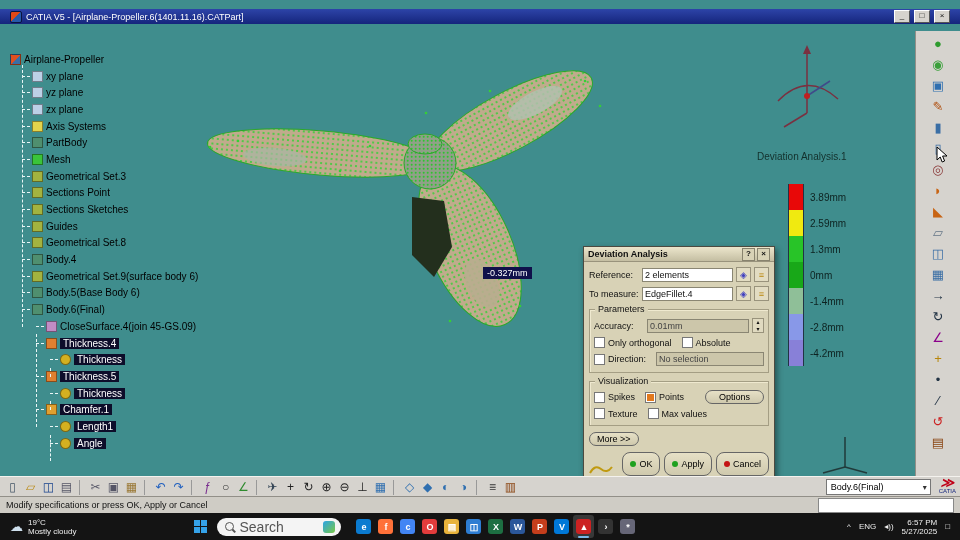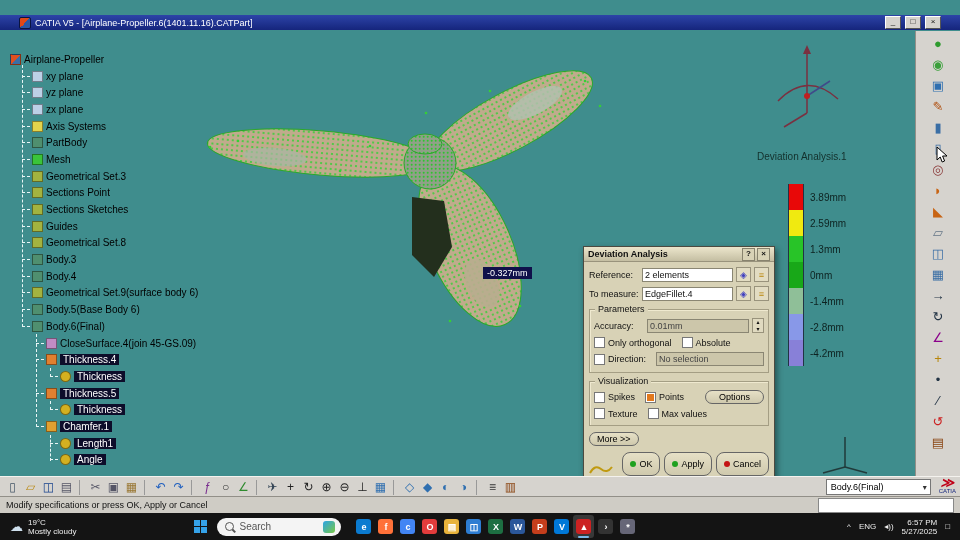--- a/index.html
+++ b/index.html
@@ -1,20 +1,20 @@
 <!DOCTYPE html>
 <html><head>
 <meta charset="utf-8">
 <style>
   html,body{margin:0;padding:0;}
   body{width:960px;height:540px;overflow:hidden;font-family:"Liberation Sans",sans-serif;background:#000;}
   .root{position:relative;width:960px;height:540px;background:#3f8d8d;overflow:hidden;}
 
   
-  .titlebar{position:absolute;top:15px;left:0;right:0;height:15px;background:linear-gradient(180deg,#2d44a8,#15257c);color:#fff;display:flex;align-items:center;gap:4px;padding:0 19px;font-size:9px;z-index:6;}
+  .titlebar{position:absolute;top:9px;left:0;right:0;height:15px;background:linear-gradient(180deg,#2d44a8,#15257c);color:#fff;display:flex;align-items:center;gap:4px;padding:0 10px;font-size:9px;z-index:6;}
   .app-ico{width:10px;height:10px;flex:0 0 auto;background:linear-gradient(135deg,#e04818 0 50%,#2858a8 50% 100%);border-radius:2px;border:1px solid #0a1440;}
   .tb-title{flex:1;white-space:nowrap;overflow:hidden;}
   .win-btn{width:14px;height:11px;flex:0 0 auto;background:#d6d3ce;border:1px solid #fff;border-right-color:#555;border-bottom-color:#555;color:#111;font-size:8px;line-height:9px;text-align:center;}
 
   
   .menubar{position:absolute;top:15px;left:0;right:0;height:16px;background:#d6d3ce;border-bottom:1px solid #928f88;display:flex;align-items:center;padding:0 4px;font-size:10px;color:#111;z-index:6;}
   .menu-doc-ico{width:9px;height:11px;background:#fff;border:1px solid #556;margin-right:5px;flex:0 0 auto;}
   .menu-item{padding:0 7px;white-space:nowrap;}
   .menu-item:first-child{font-weight:bold;}
 
@@ -105,21 +105,21 @@
   
   .taskbar{position:absolute;left:0;right:0;bottom:0;height:27px;background:#141414;color:#eee;display:flex;align-items:center;padding:0 10px;font-size:8px;z-index:7;}
   .weather{display:flex;align-items:center;gap:5px;flex:0 0 auto;}
   .weather-ico{font-size:13px;color:#cfe0ee;}
   .weather-text{line-height:9px;}
   .start-btn{margin-left:118px;display:grid;grid-template-columns:6px 6px;gap:1px;flex:0 0 auto;}
   .wpane{width:6px;height:6px;background:#35a2e8;}
   .search-pill{margin-left:10px;display:flex;align-items:center;gap:5px;background:#f4f4f4;color:#555;border-radius:10px;height:18px;padding:0 6px 0 8px;width:110px;flex:0 0 auto;}
   .search-ico{width:7px;height:7px;border:1.5px solid #555;border-radius:50%;position:relative;flex:0 0 auto;}
   .search-ico::after{content:"";position:absolute;width:4px;height:1.5px;background:#555;transform:rotate(45deg);right:-3px;bottom:-1px;}
-  .search-text{flex:1;font-size:10px;}
+  .search-text{flex:1;font-size:14px;}
   .search-highlight{width:12px;height:12px;border-radius:3px;background:linear-gradient(135deg,#2aa3e8,#7ac943);flex:0 0 auto;}
   .taskbar-apps{display:flex;align-items:center;margin-left:12px;gap:1px;}
   .tb-app{width:21px;height:23px;display:flex;align-items:center;justify-content:center;border-radius:3px;position:relative;}
   .tb-app.active{background:#383838;}
   .tb-app.active::after{content:"";position:absolute;bottom:0;left:5px;right:5px;height:2px;background:#7ab8e8;border-radius:1px;}
   .tb-glyph{width:15px;height:15px;border-radius:3px;color:#fff;font-size:9px;font-weight:bold;display:flex;align-items:center;justify-content:center;}
   .tray{margin-left:auto;display:flex;align-items:center;gap:8px;}
   .tray-time{text-align:right;line-height:9px;}
 
   .cursor{position:absolute;left:936px;top:146px;width:12px;height:18px;z-index:9;}
@@ -280,24 +280,20 @@
           <div class="trow lvl1">
             <span class="ticon ic-geoset"></span>
             <span class="tlabel">Guides</span>
           </div>
           <div class="trow lvl1">
             <span class="ticon ic-geoset"></span>
             <span class="tlabel">Geometrical Set.8</span>
           </div>
           <div class="trow lvl1">
             <span class="ticon ic-body"></span>
-            <span class="tlabel">Body.3</span>
-          </div>
-          <div class="trow lvl1">
-            <span class="ticon ic-body"></span>
             <span class="tlabel">Body.4</span>
           </div>
           <div class="trow lvl1">
             <span class="ticon ic-geoset"></span>
             <span class="tlabel">Geometrical Set.9(surface body 6)</span>
           </div>
           <div class="trow lvl1">
             <span class="ticon ic-body"></span>
             <span class="tlabel">Body.5(Base Body 6)</span>
           </div>

